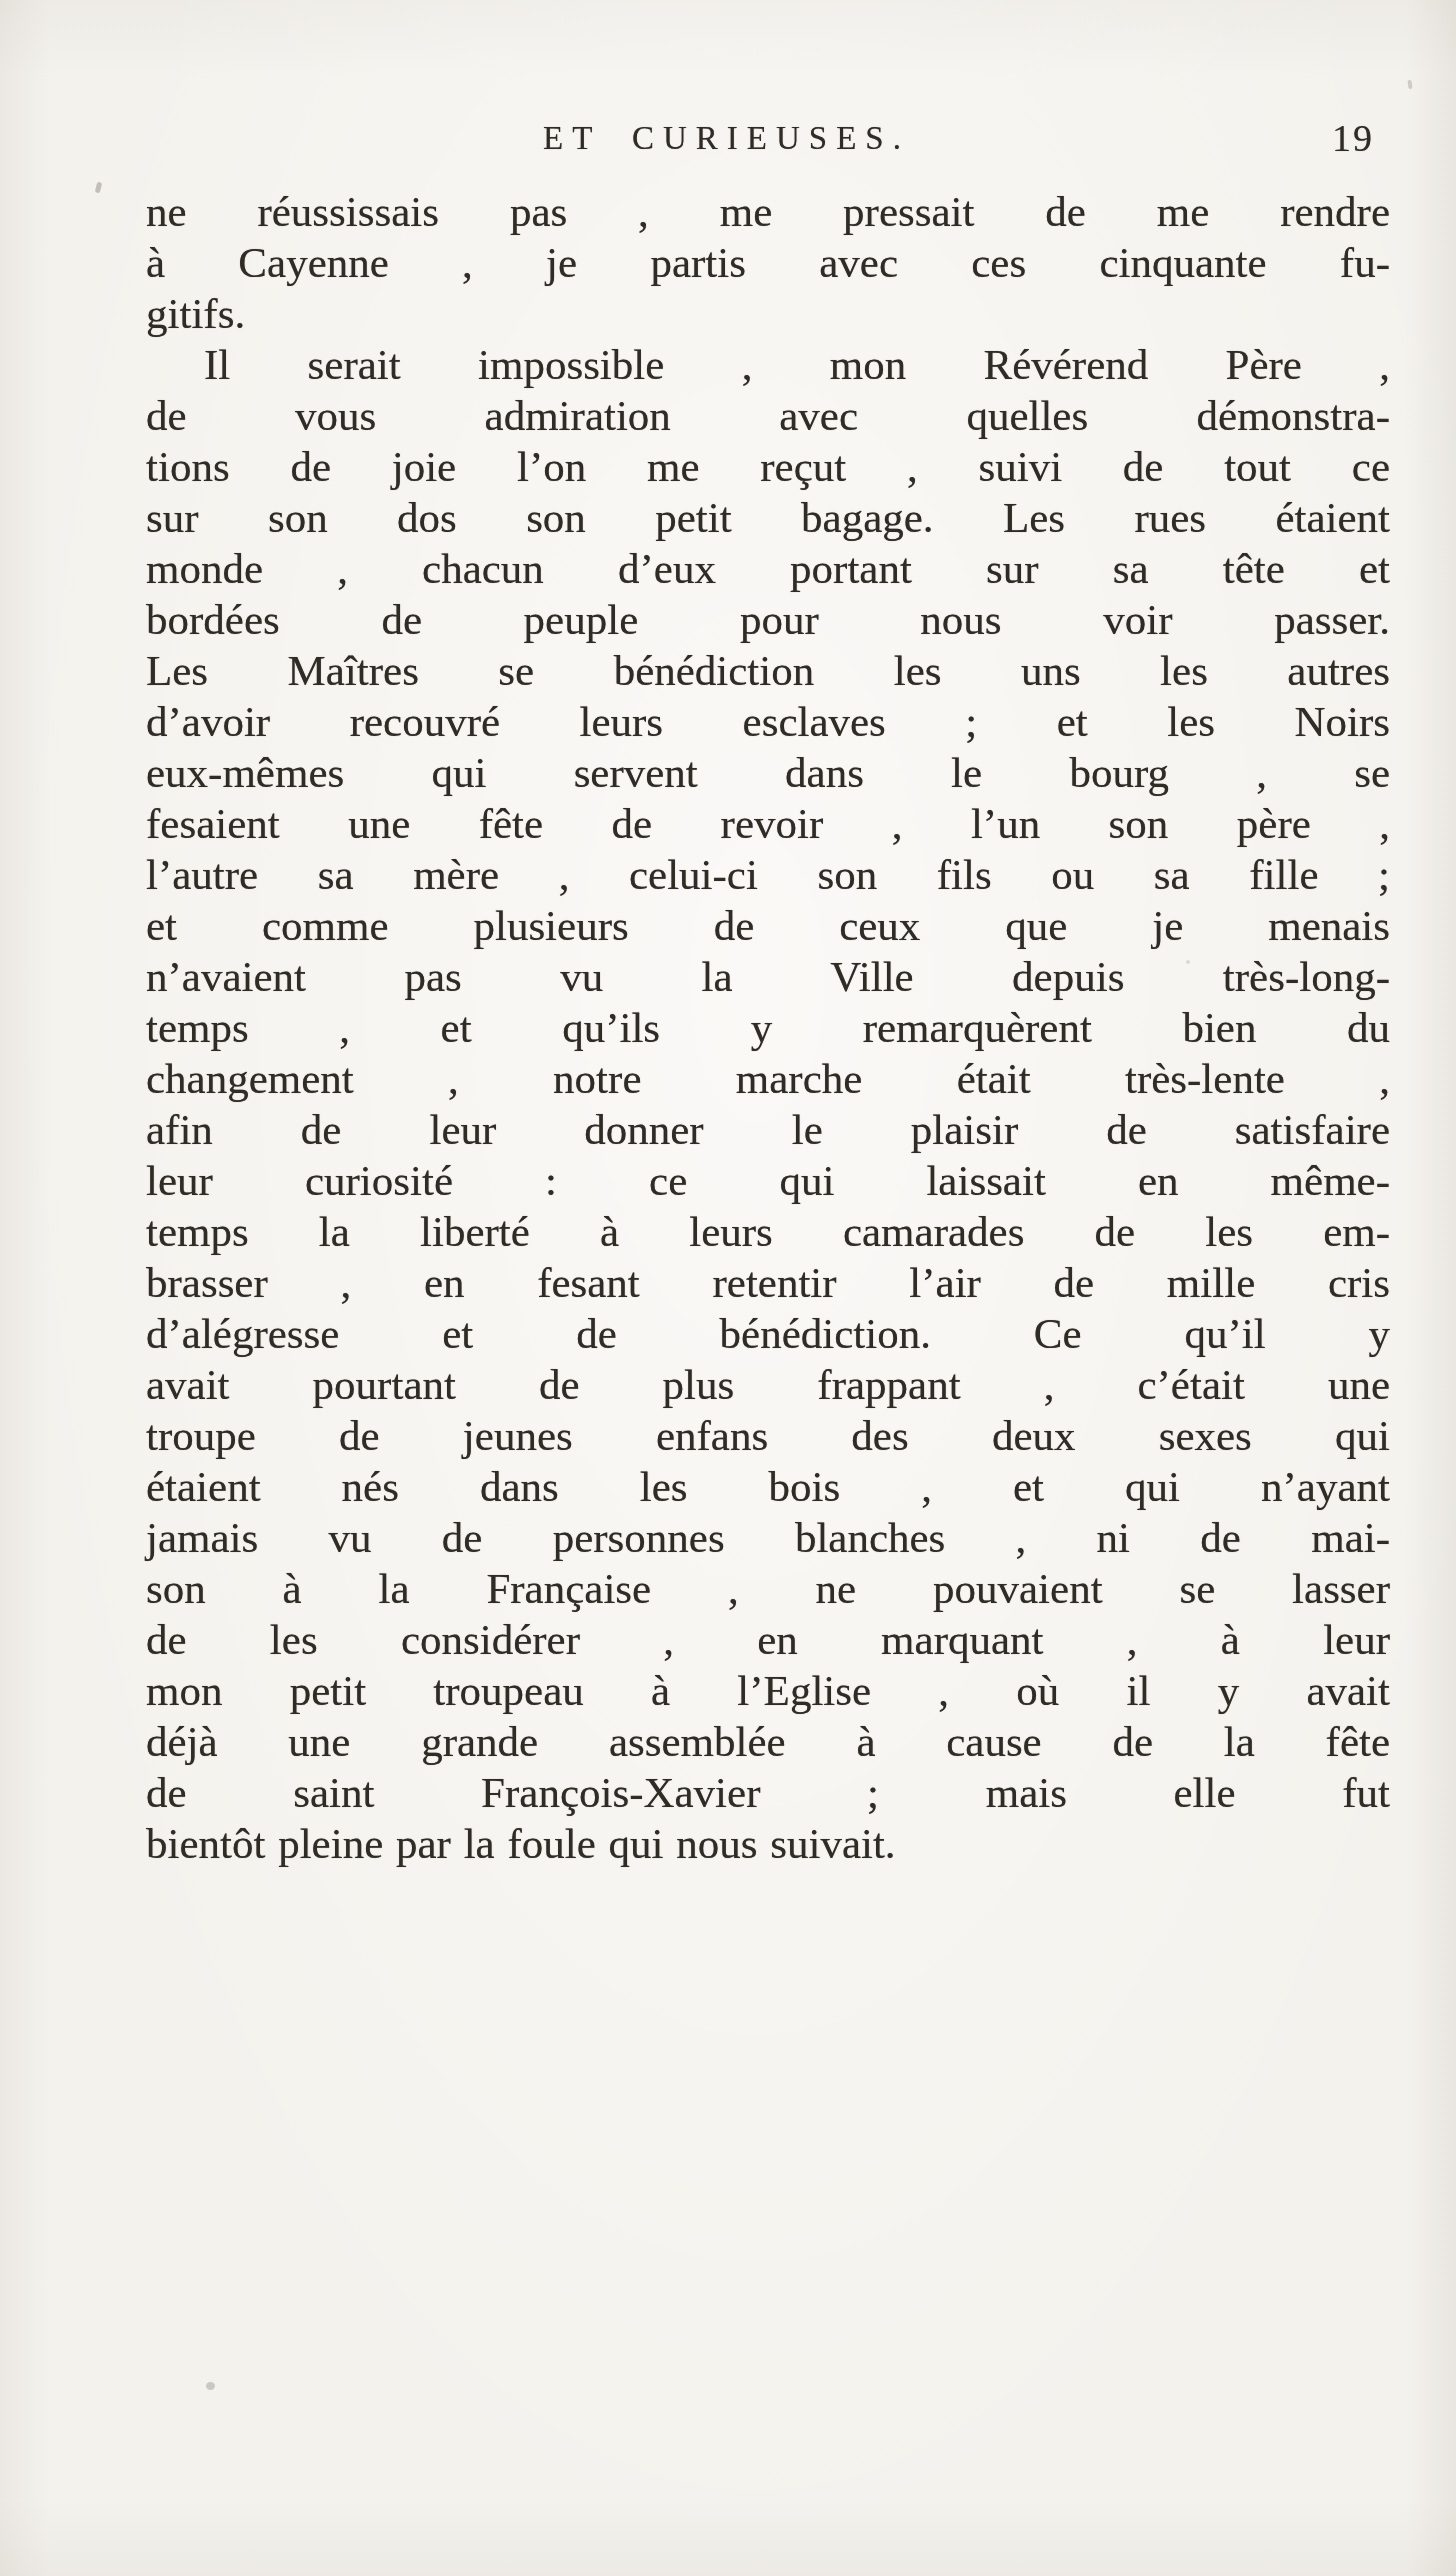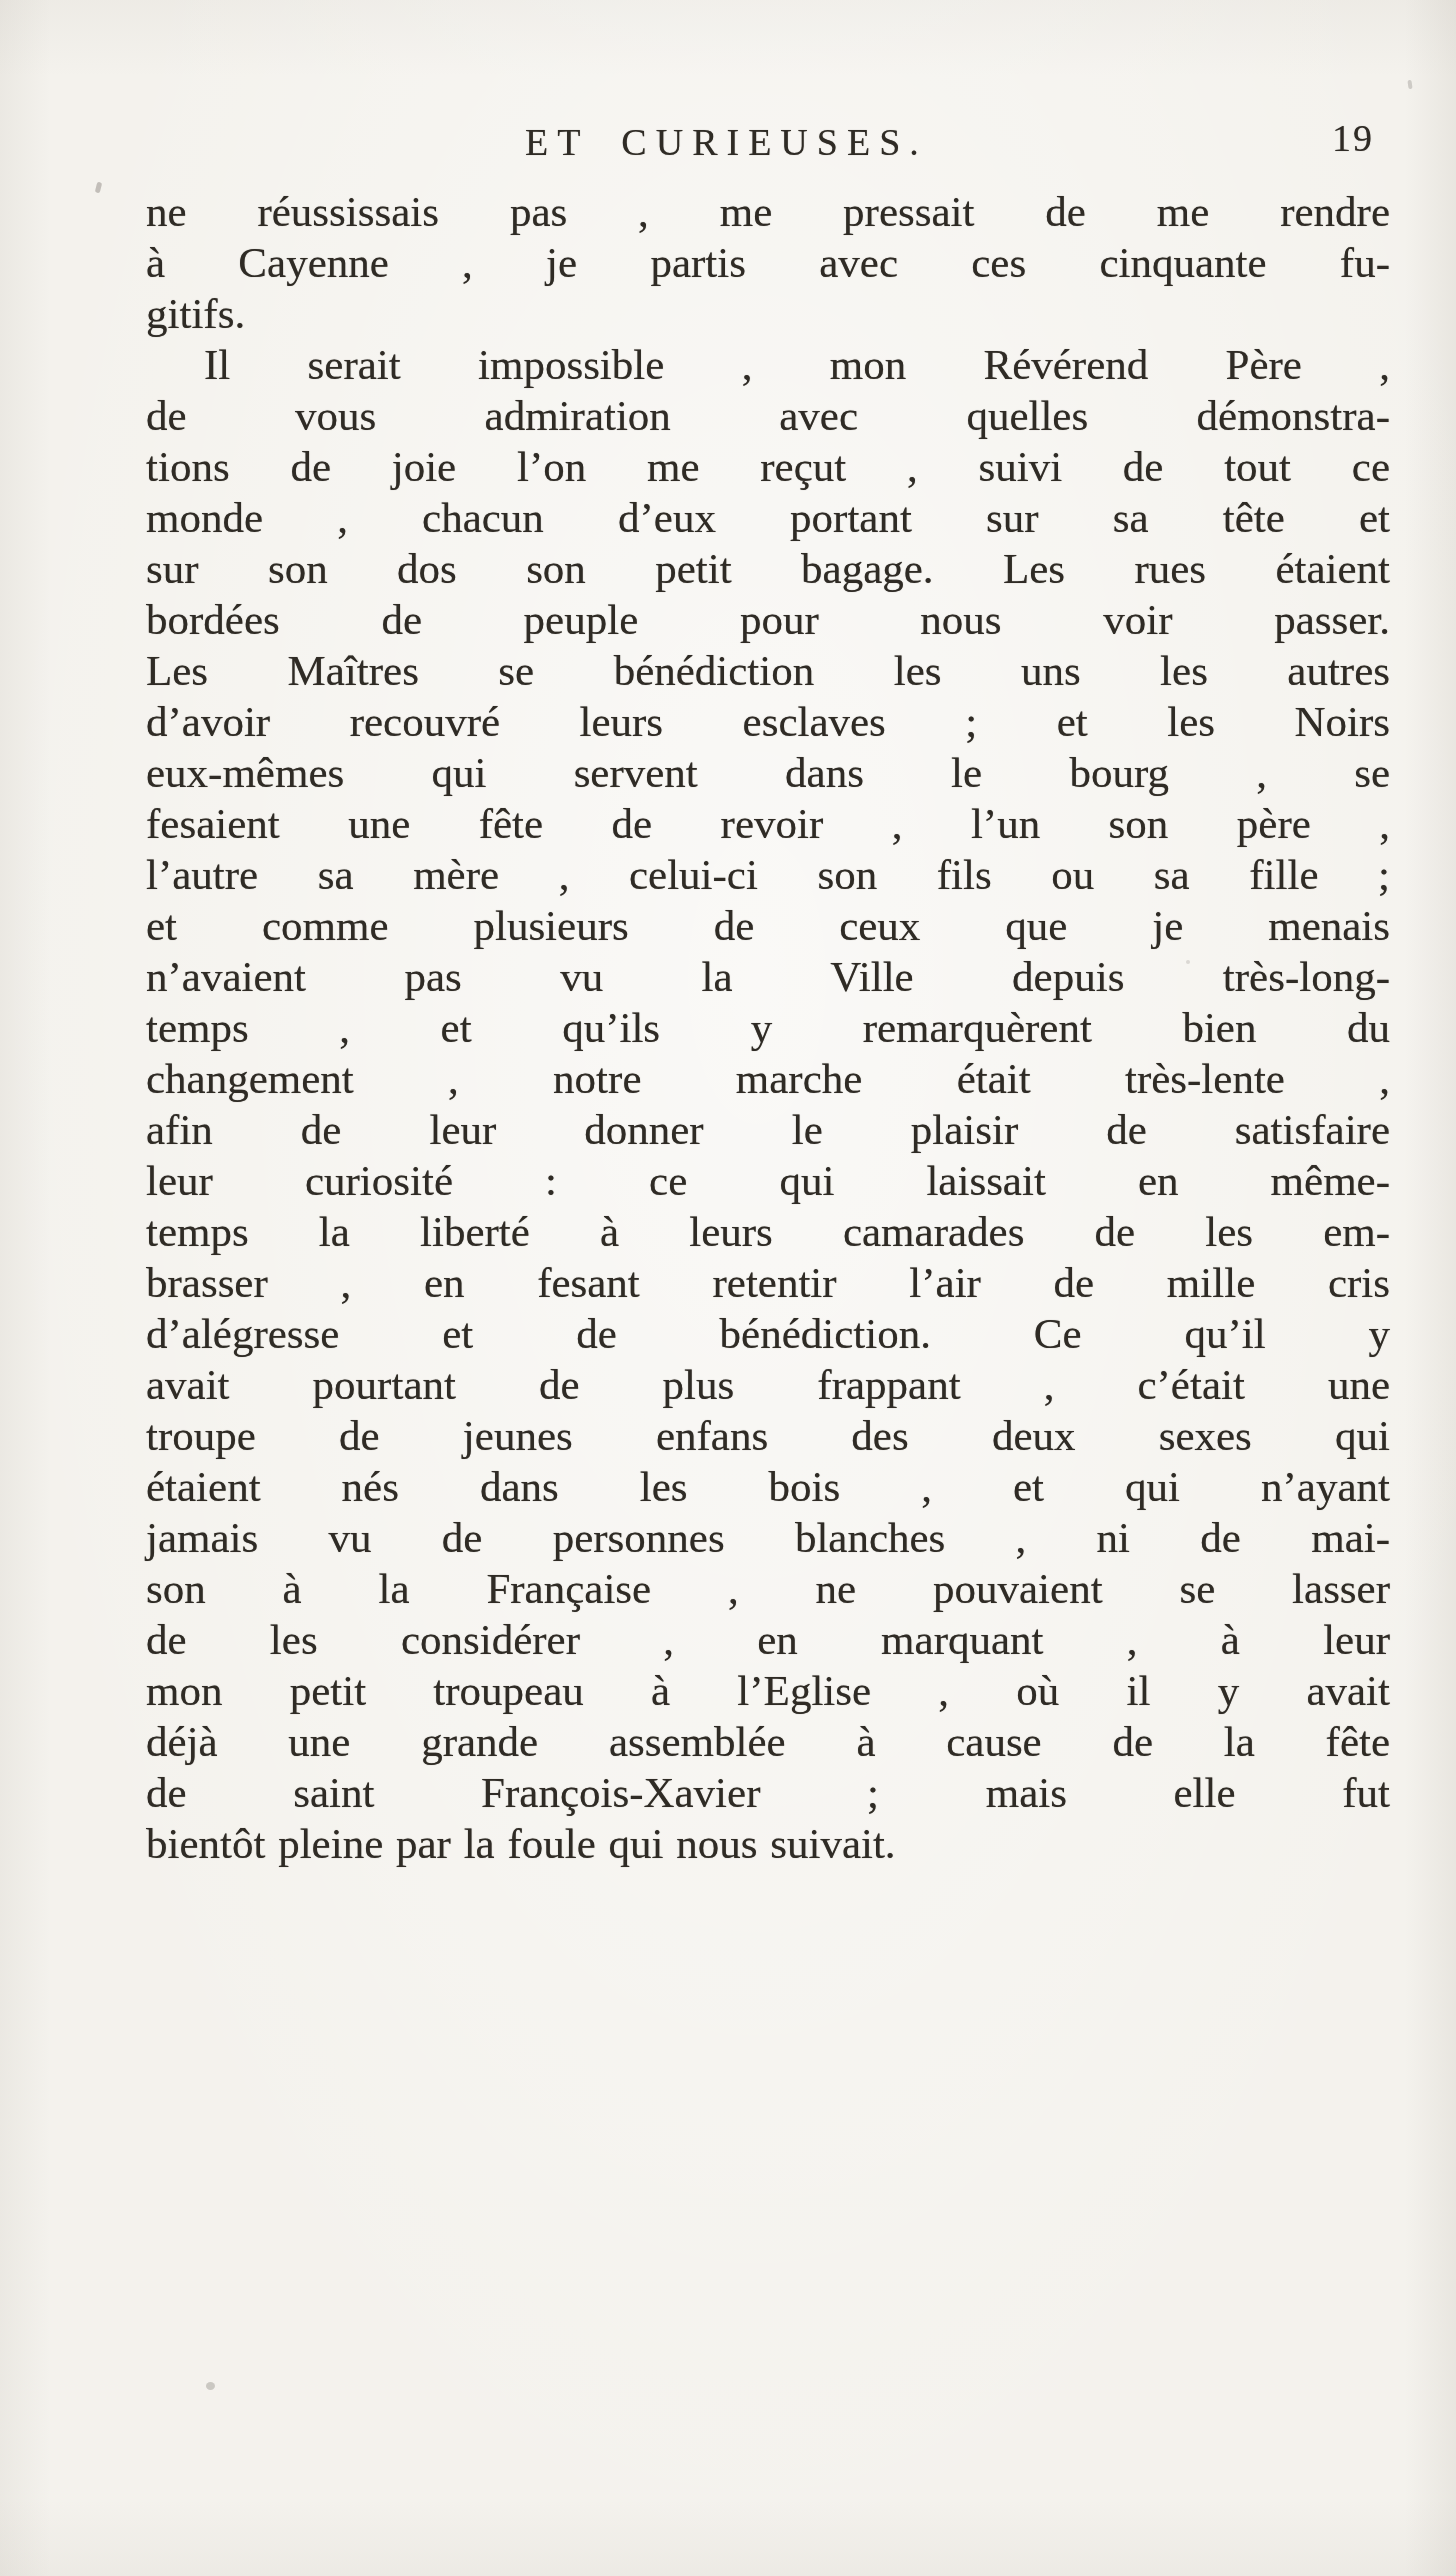--- a/index.html
+++ b/index.html
@@ -29,21 +29,21 @@
   .header-row {
     position: relative;
     height: 56px;
     margin-bottom: 16px;
   }
   .running-title {
     position: absolute;
     left: 47%;
     transform: translateX(-50%);
     top: 6px;
-    font-size: 38px;
+    font-size: 33px;
     letter-spacing: 9px;
     word-spacing: 14px;
     text-shadow: 0 0 0.8px rgba(47,43,37,0.55);
   }
   .page-number {
     position: absolute;
     right: 16px;
     top: 2px;
     font-size: 38px;
     letter-spacing: 2px;
@@ -89,22 +89,22 @@
       <span class="page-number">19</span>
     </header>
 
     <main class="body-text">
         <div class="line">ne réussissais pas , me pressait de me rendre</div>
         <div class="line">à Cayenne , je partis avec ces cinquante fu-</div>
         <div class="line line-last">gitifs.</div>
         <div class="line line-indent">Il serait impossible , mon Révérend Père ,</div>
         <div class="line">de vous admiration avec quelles démonstra-</div>
         <div class="line">tions de joie l’on me reçut , suivi de tout ce</div>
+        <div class="line">sur son dos son petit bagage. Les rues étaient</div>
         <div class="line">monde , chacun d’eux portant sur sa tête et</div>
-        <div class="line">sur son dos son petit bagage. Les rues étaient</div>
         <div class="line">bordées de peuple pour nous voir passer.</div>
         <div class="line">Les Maîtres se bénédiction les uns les autres</div>
         <div class="line">d’avoir recouvré leurs esclaves ; et les Noirs</div>
         <div class="line">eux-mêmes qui servent dans le bourg , se</div>
         <div class="line">fesaient une fête de revoir , l’un son père ,</div>
         <div class="line">l’autre sa mère , celui-ci son fils ou sa fille ;</div>
         <div class="line">et comme plusieurs de ceux que je menais</div>
         <div class="line">n’avaient pas vu la Ville depuis très-long-</div>
         <div class="line">temps , et qu’ils y remarquèrent bien du</div>
         <div class="line">changement , notre marche était très-lente ,</div>

